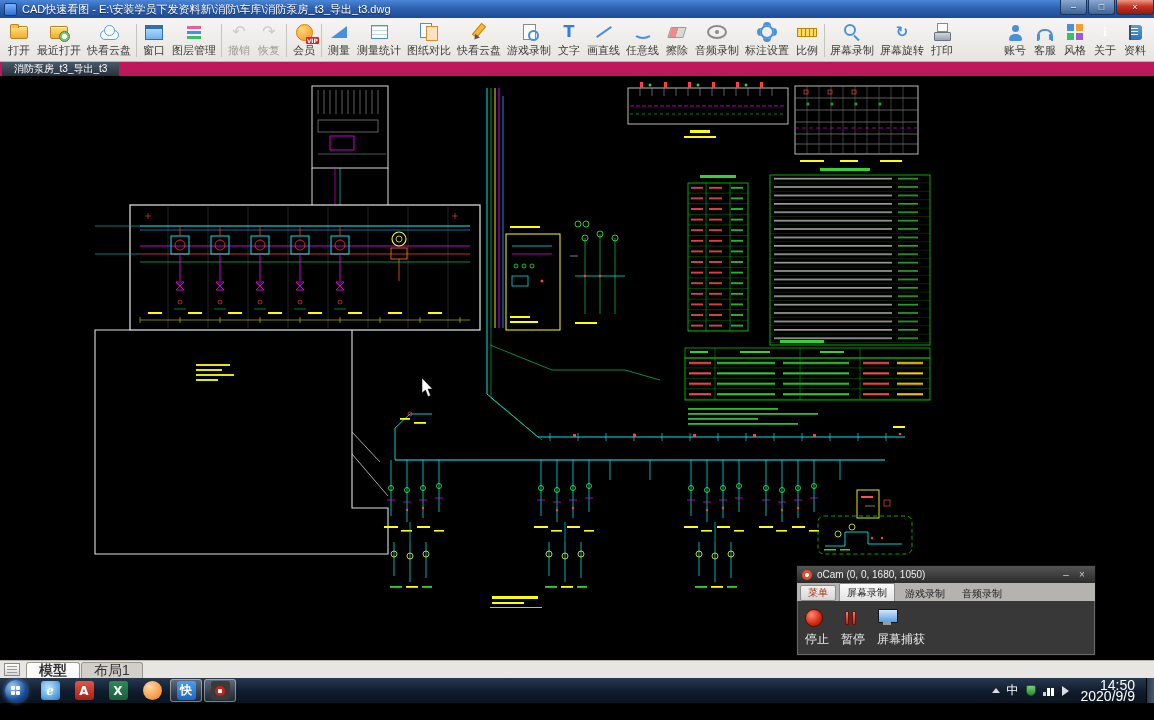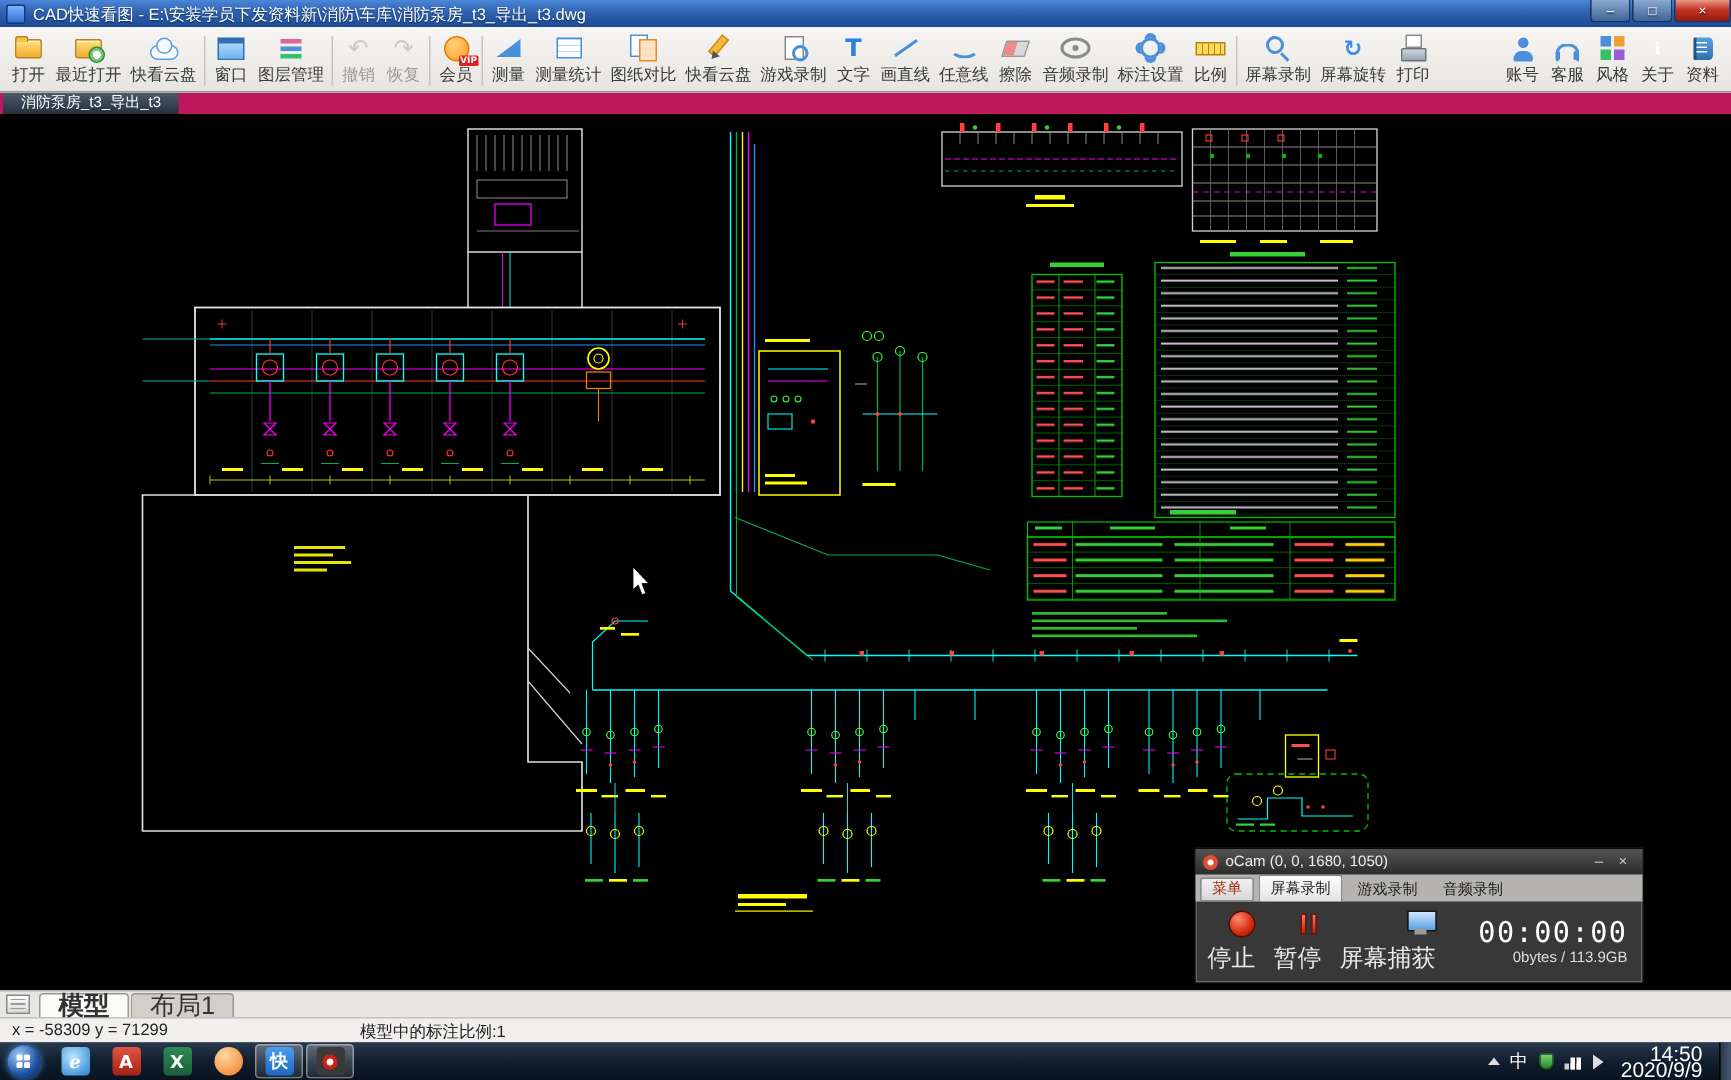--- a/index.html
+++ b/index.html
@@ -75,36 +75,36 @@
   .ocam{position:absolute;left:796px;top:489px;width:300px;height:91px;background:#383838;border:1px solid #0a0a0a;box-shadow:inset 0 0 0 1px #6a6a6a,3px 4px 10px rgba(0,0,0,.65)}
   .ocam-titlebar{height:17px;background:linear-gradient(#545454,#2b2b2b);display:flex;align-items:center;padding:0 5px;color:#eee}
   .ocam-logo{width:10px;height:10px;min-width:10px;border-radius:50%;background:radial-gradient(#fff 25%,#e05030 32%);margin-right:5px}
   .ocam-title{font-size:10px;flex:1;white-space:nowrap;overflow:hidden}
   .ocam-btn{width:16px;text-align:center;color:#ccc;font-size:10px;line-height:15px}
   .ocam-tabs{height:18px;background:#b5b3b0;display:flex;align-items:flex-end;padding:1px 3px 0;gap:3px}
   .ocam-tab{font-size:10px;line-height:14px;padding:0 7px;color:#222;white-space:nowrap}
   .ocam-tab.menu{border:1px solid #8a8a8a;background:linear-gradient(#f2f2f2,#d6d6d6);color:#a03010;border-radius:2px;margin-right:0}
   .ocam-tab.active{background:linear-gradient(#fdfdfd,#e2e2e2);border:1px solid #8a8a8a;border-bottom:none;border-radius:2px 2px 0 0;line-height:17px}
   .ocam-body{height:54px;display:flex;align-items:center;padding:0 8px;gap:12px}
-  .ocam-ctrl{display:flex;flex-direction:column;align-items:flex-end;gap:4px;color:#e8e8e8;font-size:16px;white-space:nowrap}
+  .ocam-ctrl{display:flex;flex-direction:column;align-items:flex-start;gap:4px;color:#e8e8e8;font-size:12px;white-space:nowrap}
   .stop-icon{width:18px;height:18px;border-radius:50%;background:radial-gradient(circle at 35% 30%,#ff8a70,#d22a10 60%,#8a1205);border:1px solid #5a0c04}
   .pause-icon{width:18px;height:18px;display:flex;align-items:center;justify-content:center;gap:3px}
   .pause-icon i{width:4px;height:14px;background:linear-gradient(#ff7a60,#c02010);border:1px solid #701008}
   .cap-icon{width:20px;height:18px;position:relative}
   .cap-icon::before{content:"";position:absolute;left:1px;top:0;width:18px;height:12px;background:linear-gradient(#cfe6ff,#5a9fe0);border:1px solid #151515;border-radius:1px}
   .cap-icon::after{content:"";position:absolute;left:6px;top:12px;width:8px;height:4px;background:#9a9a9a}
   .ocam-right{margin-left:auto;text-align:right;color:#fff;padding-right:2px}
   .ocam-timer{font-family:"DejaVu Sans Mono",monospace;font-size:19px;line-height:21px;letter-spacing:1px}
   .ocam-size{font-size:10px;color:#ddd;line-height:12px}
 
   
   .sheetbar{height:18px;background:#e8e6e2;border-top:1px solid #b5b2aa;display:flex;align-items:flex-end;padding-left:4px;gap:1px}
   .sheet-icon{width:16px;height:13px;margin:0 5px 2px 0;background:linear-gradient(#fff,#d8d8d8);border:1px solid #8a8a8a;position:relative}
   .sheet-icon::before{content:"";position:absolute;inset:2px;background:repeating-linear-gradient(0deg,#9a9a9a 0 1px,transparent 1px 3px)}
-  .sheet-tab{font-size:17px;line-height:15px;height:16px;padding:0 12px;border:1px solid #9a978f;border-bottom:none;background:#d2cfc8;color:#333;border-radius:3px 3px 0 0;white-space:nowrap}
+  .sheet-tab{font-size:14px;line-height:15px;height:16px;padding:0 12px;border:1px solid #9a978f;border-bottom:none;background:#d2cfc8;color:#333;border-radius:3px 3px 0 0;white-space:nowrap}
   .sheet-tab.active{background:#fbfbfa;font-weight:bold}
 
   
   .statusbar{height:17px;background:#f0efed;border-top:1px solid #c4c2be;display:flex;align-items:center;font-size:11px;color:#222;padding-left:8px}
   .sb-coords{min-width:232px;white-space:nowrap}
   .sb-scale{white-space:nowrap}
 
   
   .taskbar{height:25px;background:linear-gradient(#27384e,#101c2c 55%,#0a1420);display:flex;align-items:center;padding-left:5px}
   .start-orb{width:22px;height:22px;min-width:22px;border-radius:50%;background:radial-gradient(circle at 35% 30%,#9ecbff,#1a4f9e 62%,#0a2a5e);box-shadow:0 0 5px #4f8fd8;position:relative;margin-right:6px}
@@ -575,40 +575,32 @@
           <span class="pause-icon">
               <i></i>
               <i></i>
             </span>
           <span>暂停</span>
         </div>
         <div class="ocam-ctrl">
           <span class="cap-icon"></span>
           <span>屏幕捕获</span>
         </div>
-        <div class="ocam-right">
-          <div class="ocam-timer">00:00:00</div>
-          <div class="ocam-size">0bytes / 113.9GB</div>
-        </div>
       </div>
     </div>
   </div>
 
   <div class="sheetbar">
     <span class="sheet-icon"></span>
     <span id="sheettabs" style="display:flex;gap:1px;align-items:flex-end">
         <span class="sheet-tab active">模型</span>
         <span class="sheet-tab">布局1</span>
       </span>
   </div>
 
-  <div class="statusbar">
-    <span class="sb-coords">x = -58309  y = 71299</span>
-    <span class="sb-scale">模型中的标注比例:1</span>
-  </div>
 
   <div class="taskbar">
     <span class="start-orb"></span>
     <span id="taskapps" style="display:flex">
         <span class="tb-app">
           <span class="app-ico app-internet-explorer">e</span>
         </span>
         <span class="tb-app">
           <span class="app-ico app-autocad">A</span>
         </span>

